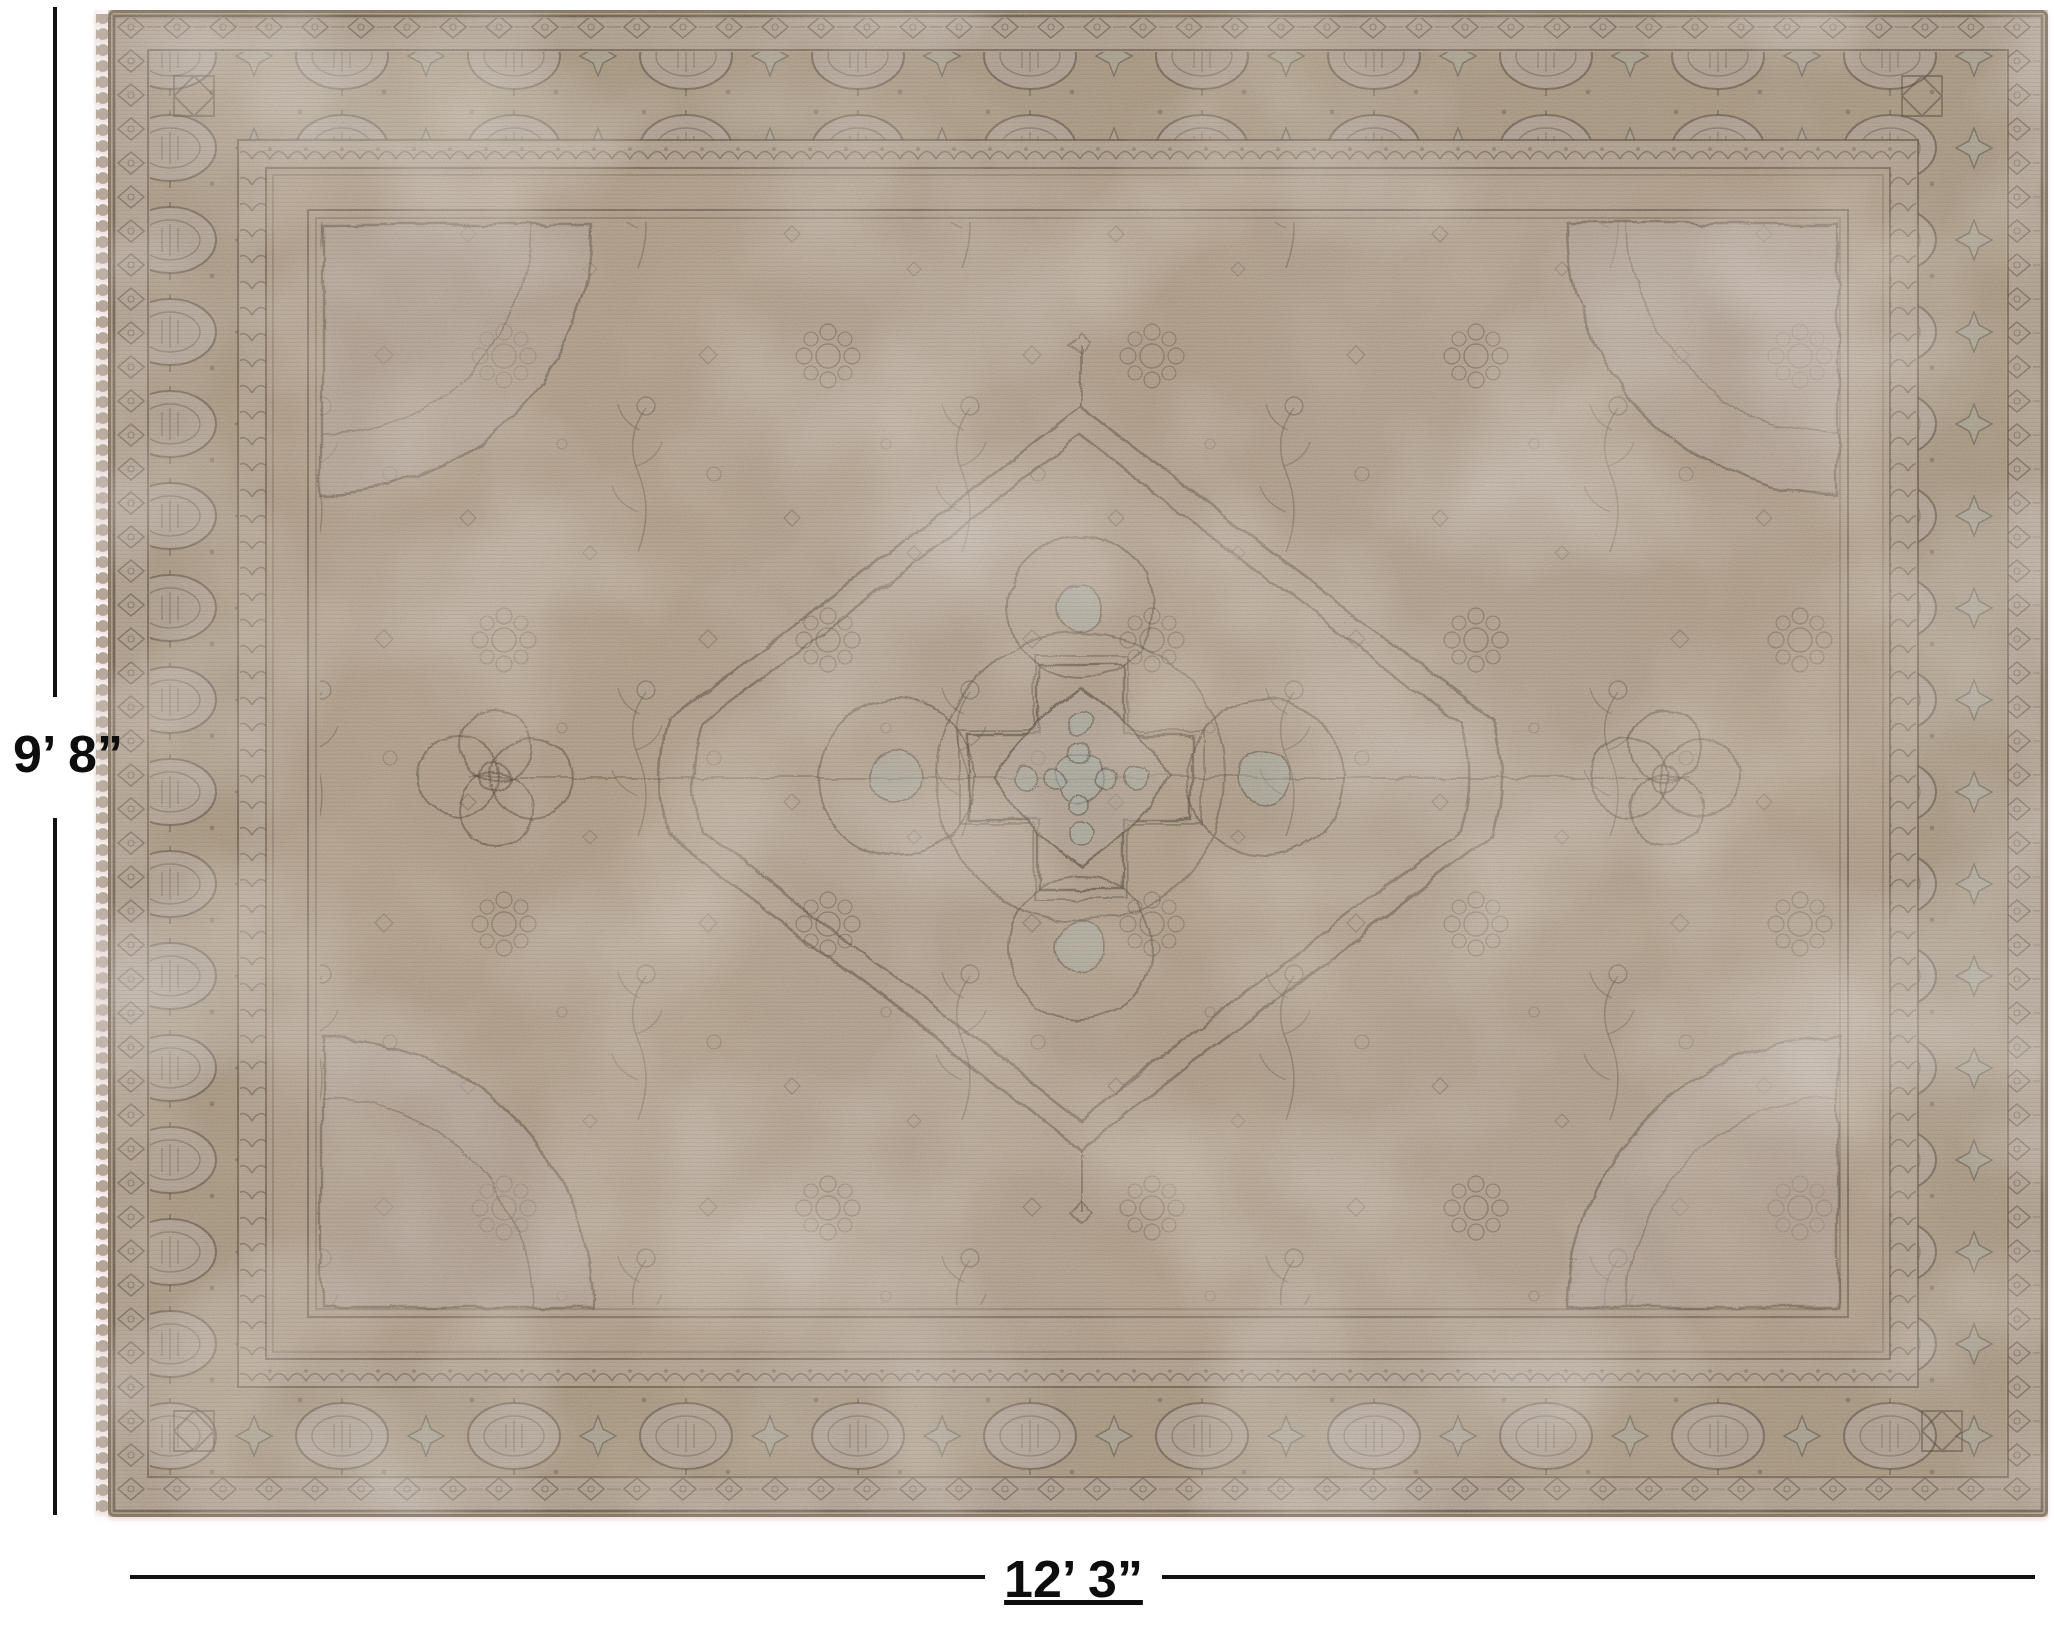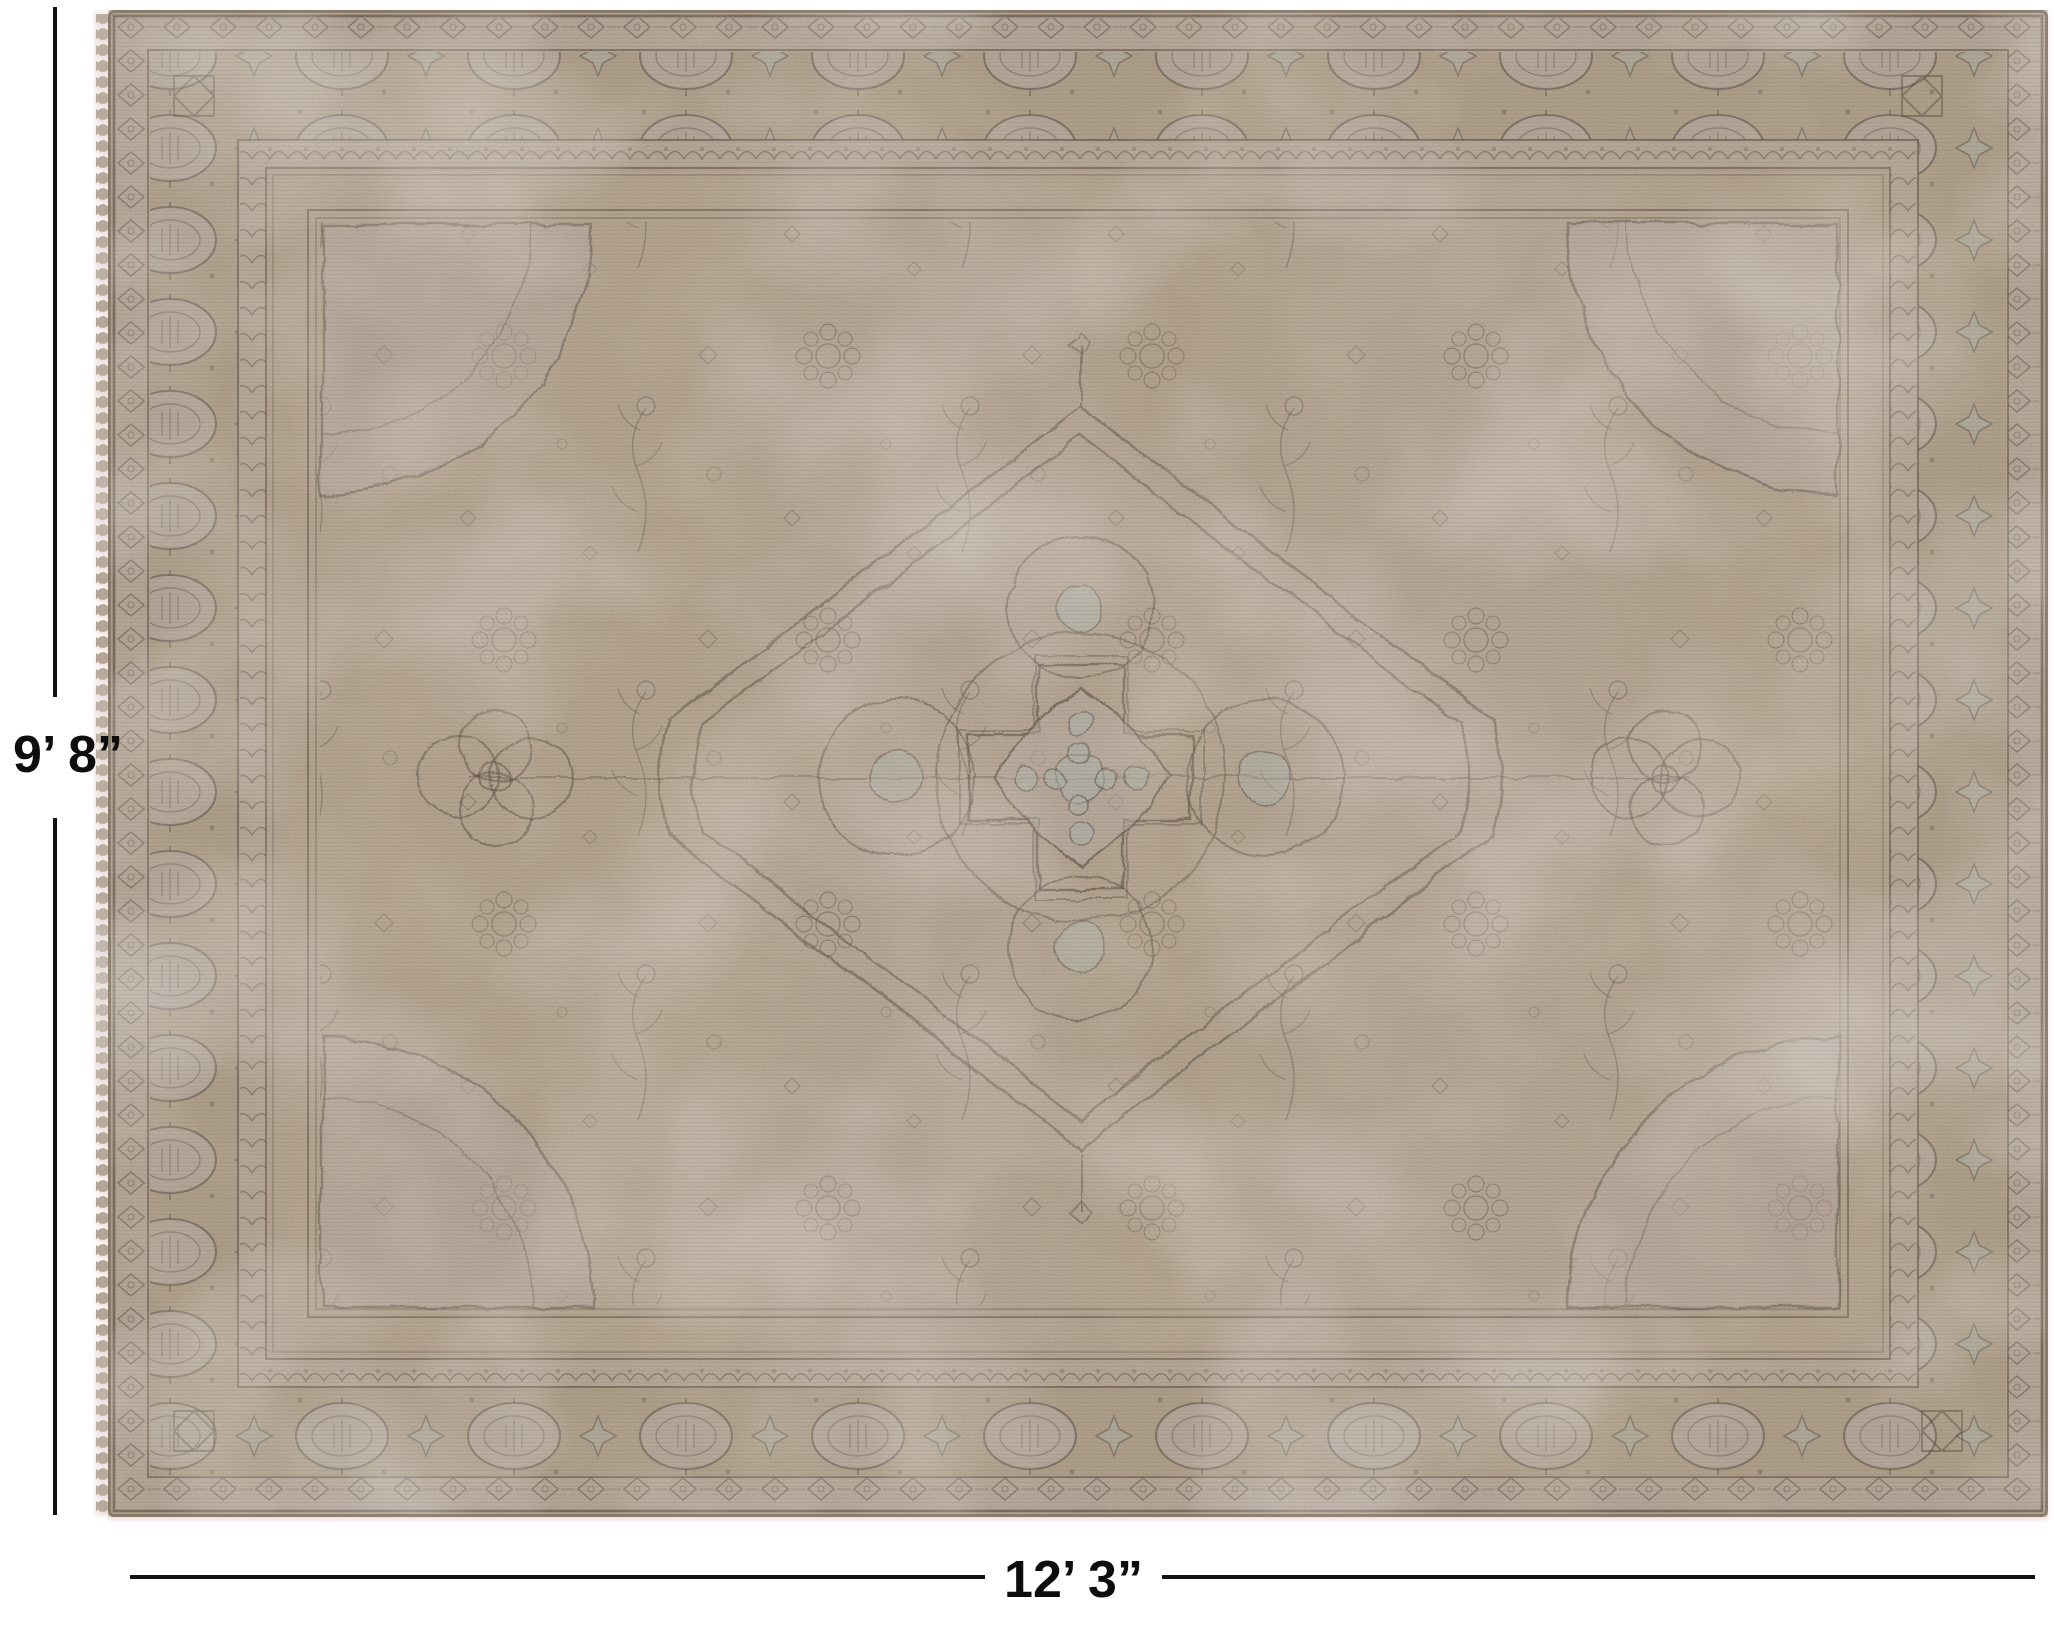--- a/index.html
+++ b/index.html
@@ -8,21 +8,21 @@
   .rug-svg{position:absolute;left:94px;top:10px;filter:drop-shadow(0 3px 2px rgba(228,200,198,0.6));}
   .dim-line{position:absolute;background:#111111;}
   .vseg{width:4px;left:53px;}
   .vseg.top{top:7px;height:690px;}
   .vseg.bottom{top:818px;height:697px;}
   .hseg{height:4px;top:1575px;}
   .hseg.left{left:130px;width:855px;}
   .hseg.right{left:1162px;width:873px;}
   .dim-label{position:absolute;font-size:52px;font-weight:700;color:#0d0d0d;white-space:nowrap;}
   .dim-label.height{left:0;top:724px;width:120px;text-align:center;margin-left:8px;}
-  .dim-label.width{left:985px;top:1549px;width:177px;text-align:center;}
+  .dim-label.width{left:985px;top:1549px;width:177px;text-align:center;text-decoration:underline;}
 </style>
 </head>
 <body>
 
 <div class="stage">
 
   <svg class="rug-svg" width="1954" height="1507" viewBox="-14 0 1954 1507" xmlns="http://www.w3.org/2000/svg">
     <defs>
 
       <filter id="mottleGrey" x="-5%" y="-5%" width="110%" height="110%">

